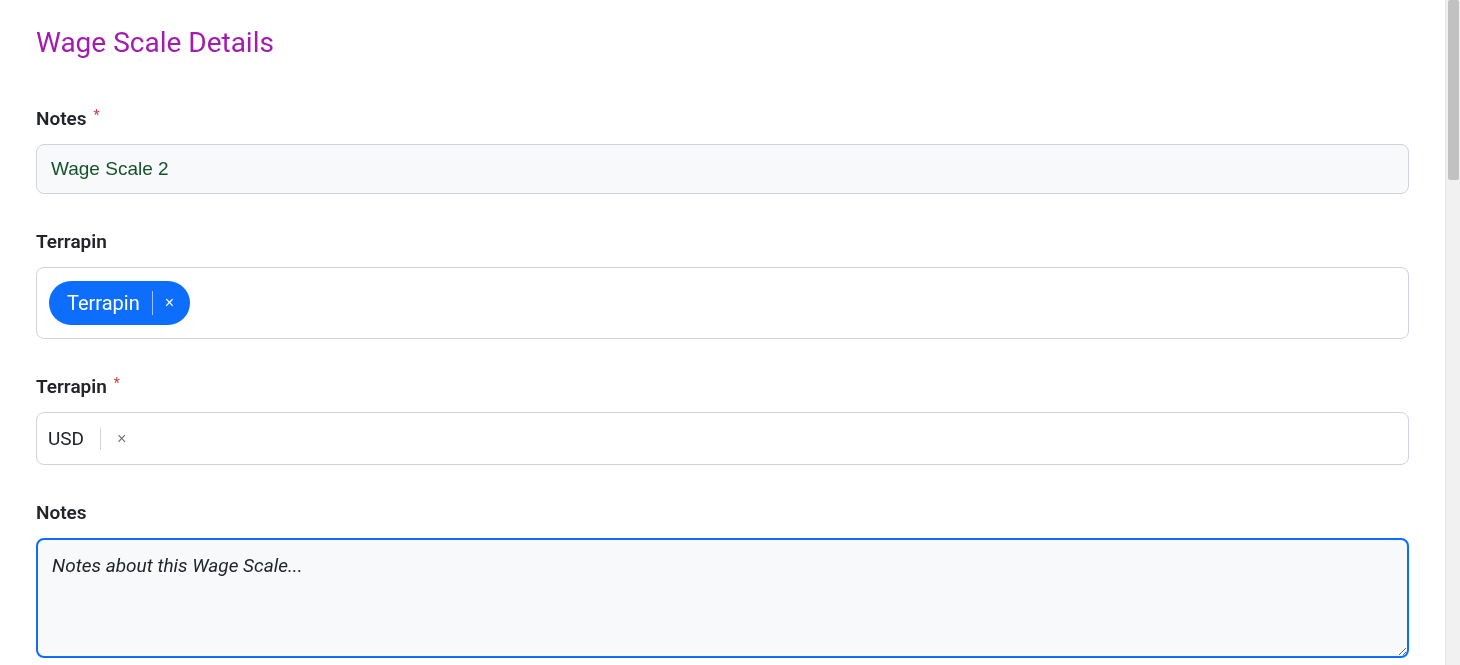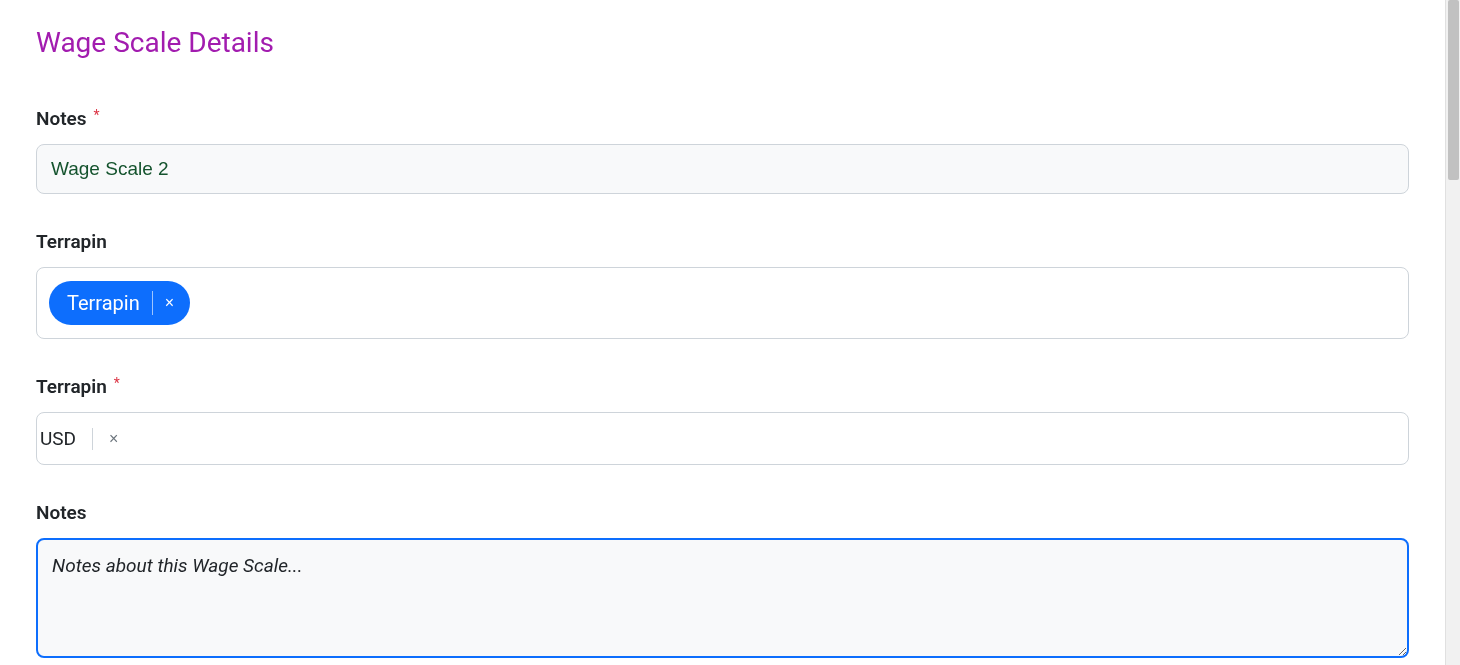--- a/index.html
+++ b/index.html
@@ -87,21 +87,21 @@
     cursor: pointer;
     font-size: 16px;
     line-height: 1;
     background: none;
     border: none;
     color: #ffffff;
     padding: 0 2px;
   }
   .select-container {
     width: 100%;
-    padding: 14px 3px;
+    padding: 14px 11px;
     border: 1px solid #ced4da;
     border-radius: 8px;
     background: #ffffff;
     display: flex;
     align-items: center;
     gap: 16px;
     font-size: 19px;
   }
   .select-value {
     color: #212529;

